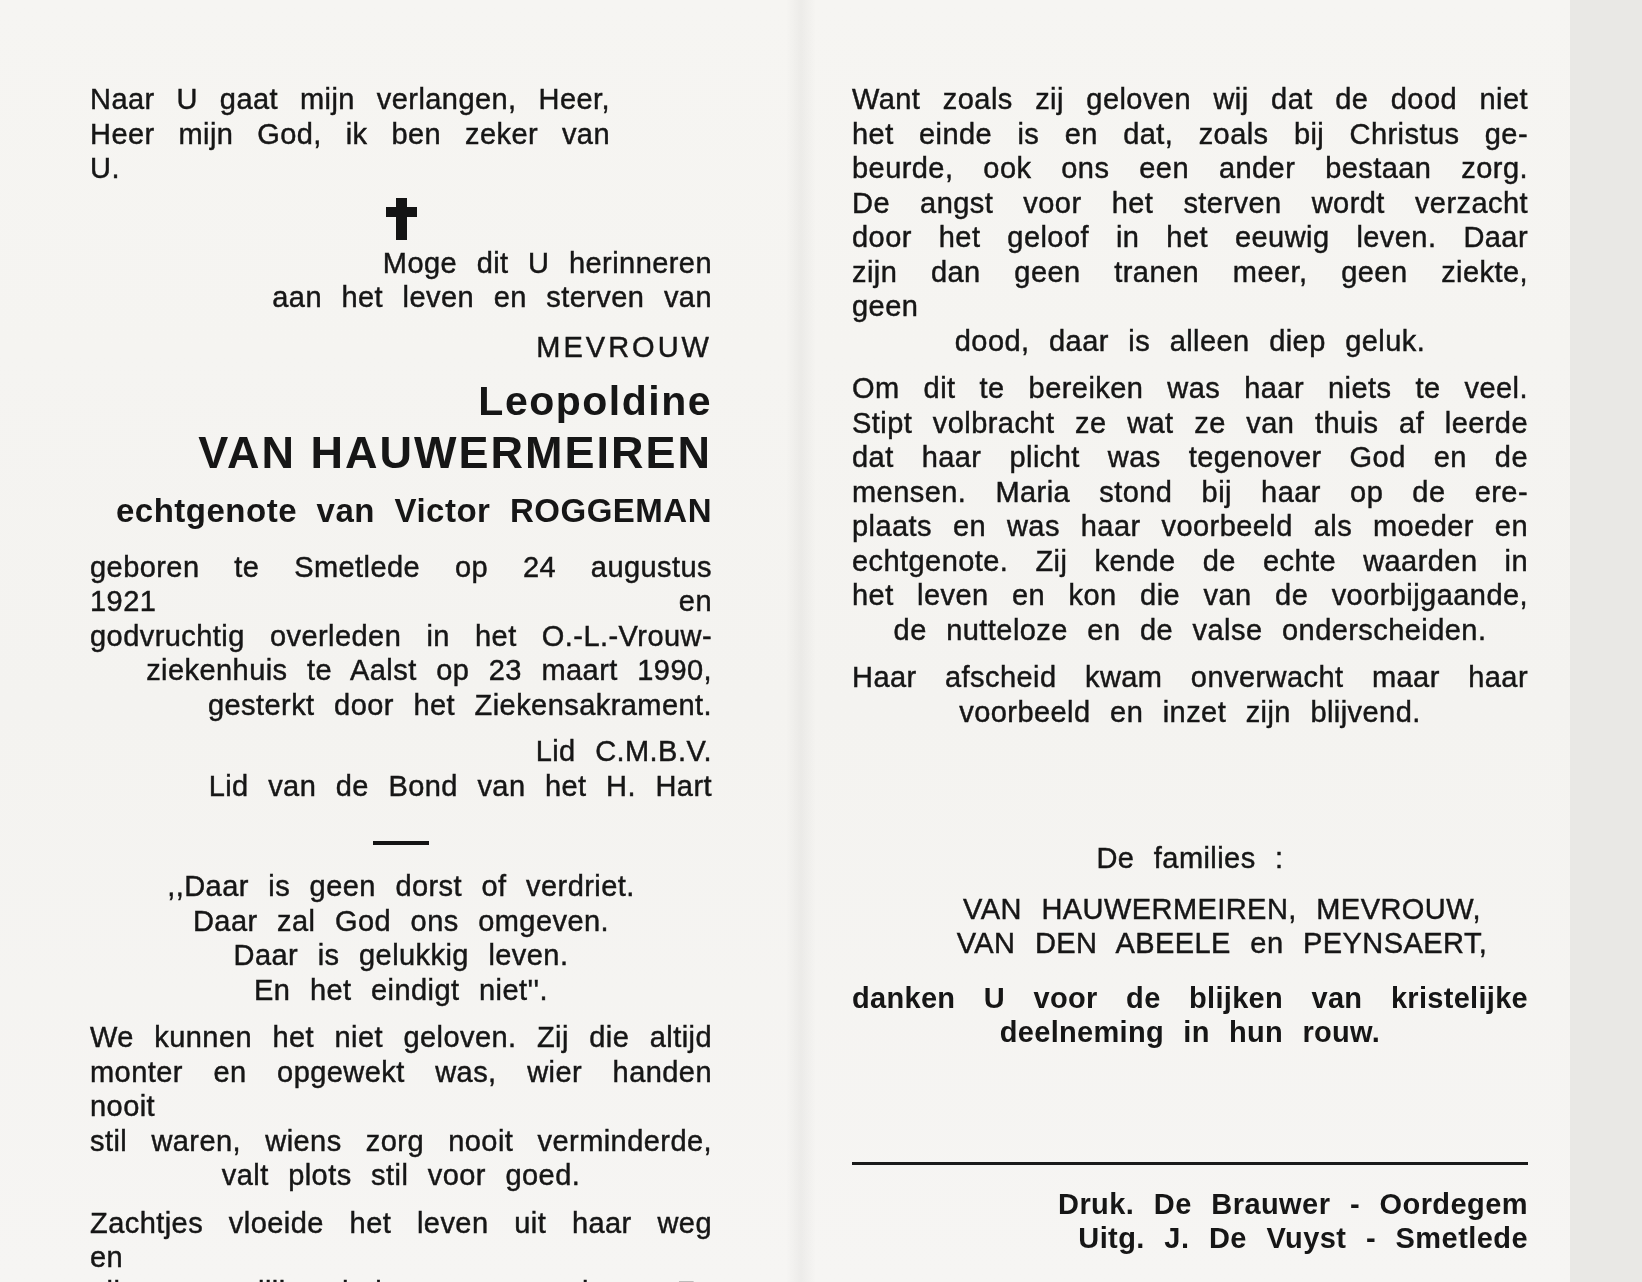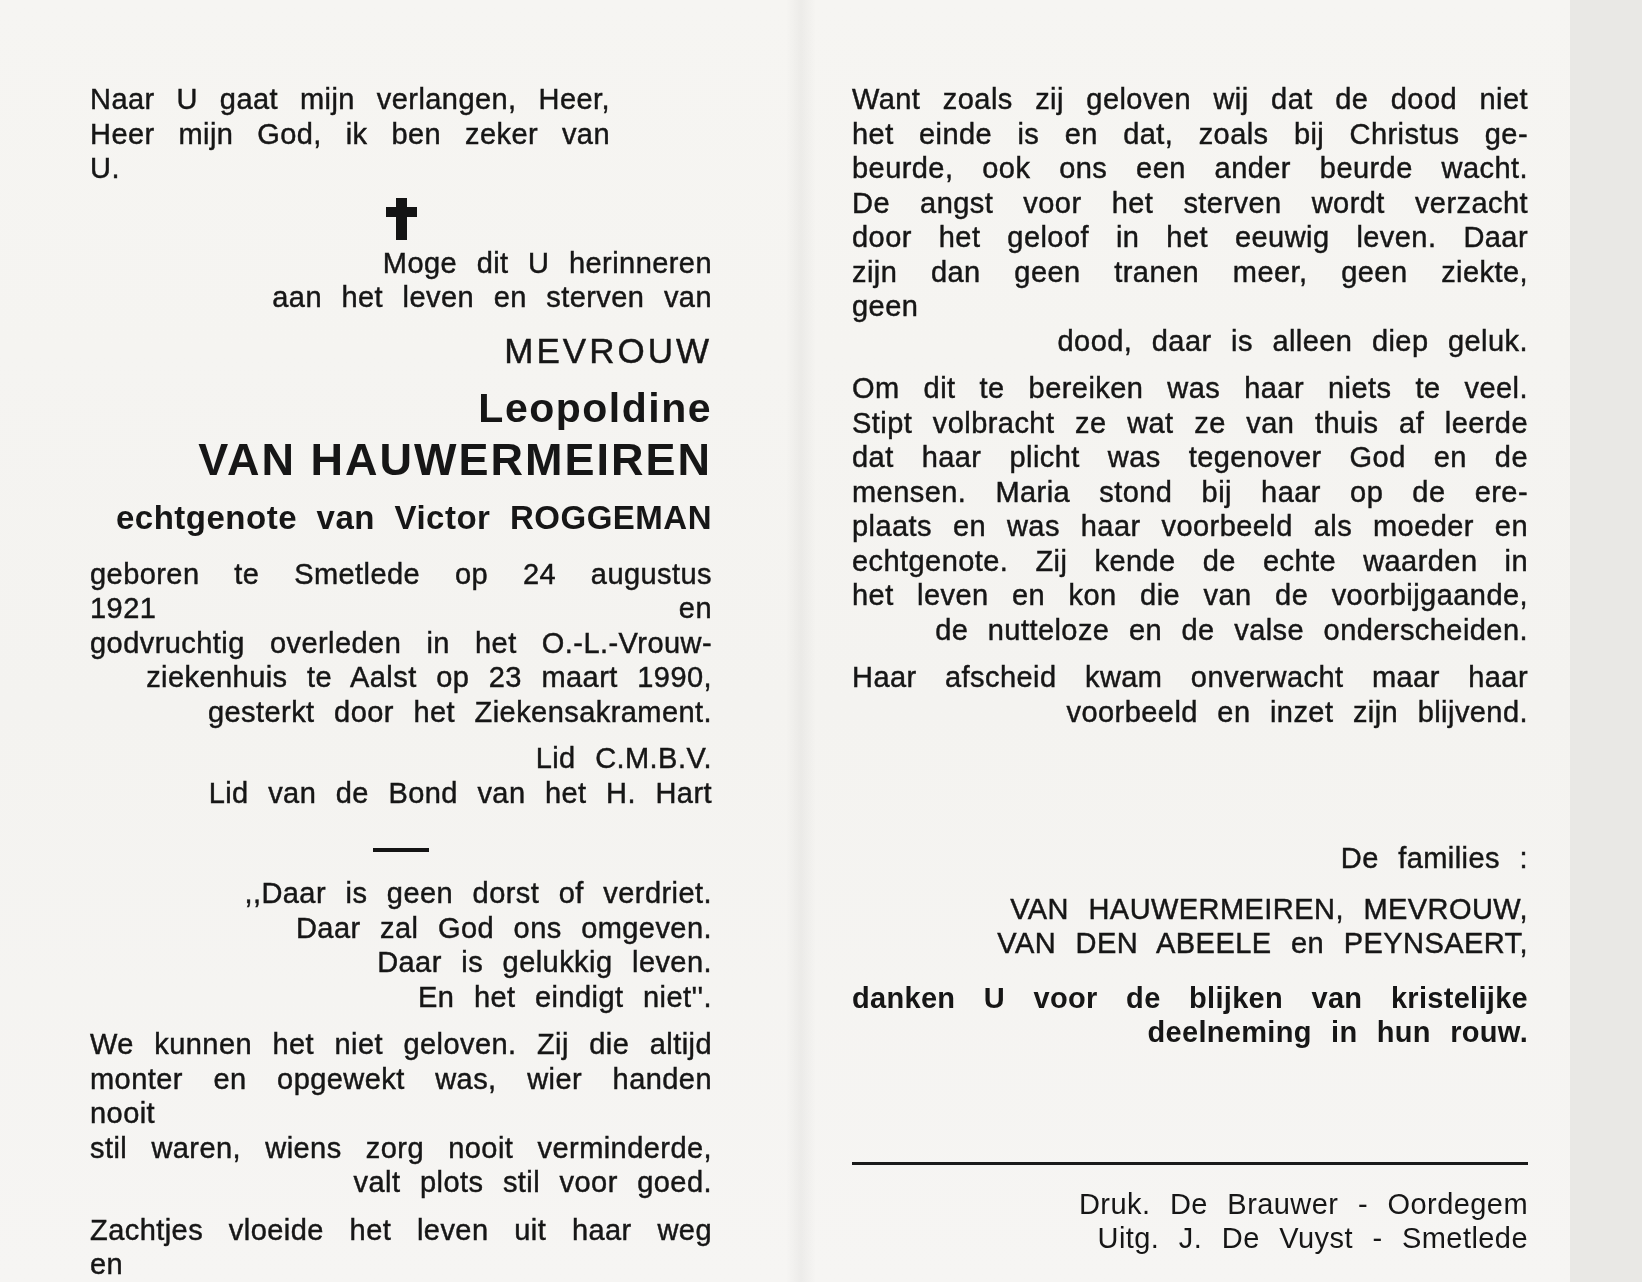--- a/index.html
+++ b/index.html
@@ -30,42 +30,42 @@
     word-spacing: 0.38em;
     letter-spacing: 0.015em;
     -webkit-text-stroke: 0.45px #161616;
     white-space: nowrap;
   }
   .jline { 
     white-space: normal;
     text-align: justify;
     text-align-last: justify;
   }
-  .lline { text-align: right; }
+  .lline { text-align: center; }
   .cline { text-align: right; white-space: normal; }
 
   .opening-block { width: 520px; }
 
   .cross {
     position: relative;
     width: 11px; height: 42px;
     background: #141414;
     margin: 12px auto 4px auto;
   }
   .cross::after {
     content: "";
     position: absolute; left: -10px; top: 9px;
     width: 31px; height: 10px;
     background: #141414;
   }
 
   .intro-block { margin-top: 6px; }
   .honorific {
     margin-top: 16px;
-    font-size: 35px;
+    font-size: 29px;
     letter-spacing: 3px;
     -webkit-text-stroke: 0.45px #161616;
   }
   .first-name {
     margin-top: 14px;
     font-size: 41px; font-weight: 700;
     letter-spacing: 1.5px;
     line-height: 46px;
   }
   .last-name {
@@ -95,21 +95,21 @@
   }
 
   .quote-block { margin-top: 24px; }
   .para { margin-top: 13px; }
   .gap-para { margin-top: 112px; }
 
   .families-indent { margin-top: 16px; padding-left: 64px; }
   .thanks-block { margin-top: 20px; font-weight: 700; }
   .thanks-block .line { -webkit-text-stroke: 0; letter-spacing: 0.3px; }
 
-  .colophon { margin-top: 22px; font-weight: 400; }
+  .colophon { margin-top: 22px; font-weight: 700; }
   .colophon .line { -webkit-text-stroke: 0; }
 </style>
 </head>
 <body>
 
 <div class="scan">
   <div class="gutter-shade"></div>
 
   <div class="col col-left">
 
@@ -165,21 +165,21 @@
       <div class="line jline">alle menselijke hulp was nutteloos. Ze ging</div>
 
     </div>
   </div>
 
   <div class="col col-right">
 
     <div>
       <div class="line jline">Want zoals zij geloven wij dat de dood niet</div>
       <div class="line jline">het einde is en dat, zoals bij Christus ge-</div>
-      <div class="line jline">beurde, ook ons een ander beurde wacht.</div>
+      <div class="line jline">beurde, ook ons een ander bestaan zorg.</div>
       <div class="line jline">De angst voor het sterven wordt verzacht</div>
       <div class="line jline">door het geloof in het eeuwig leven. Daar</div>
       <div class="line jline">zijn dan geen tranen meer, geen ziekte, geen</div>
       <div class="line lline">dood, daar is alleen diep geluk.</div>
     </div>
 
     <div class="para">
       <div class="line jline">Om dit te bereiken was haar niets te veel.</div>
       <div class="line jline">Stipt volbracht ze wat ze van thuis af leerde</div>
       <div class="line jline">dat haar plicht was tegenover God en de</div>

